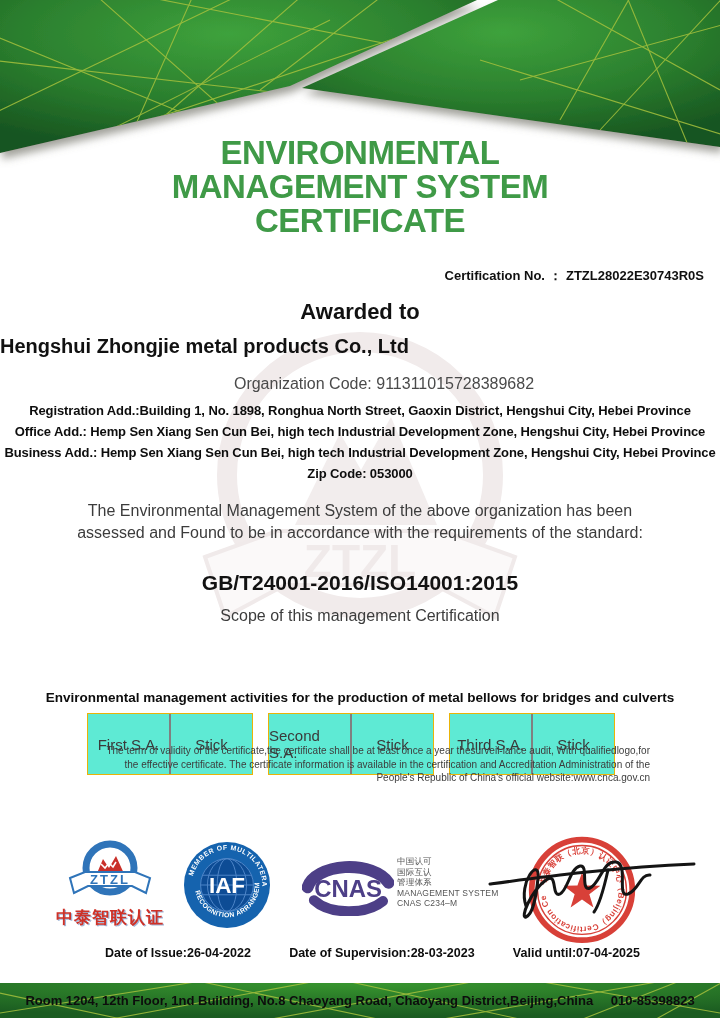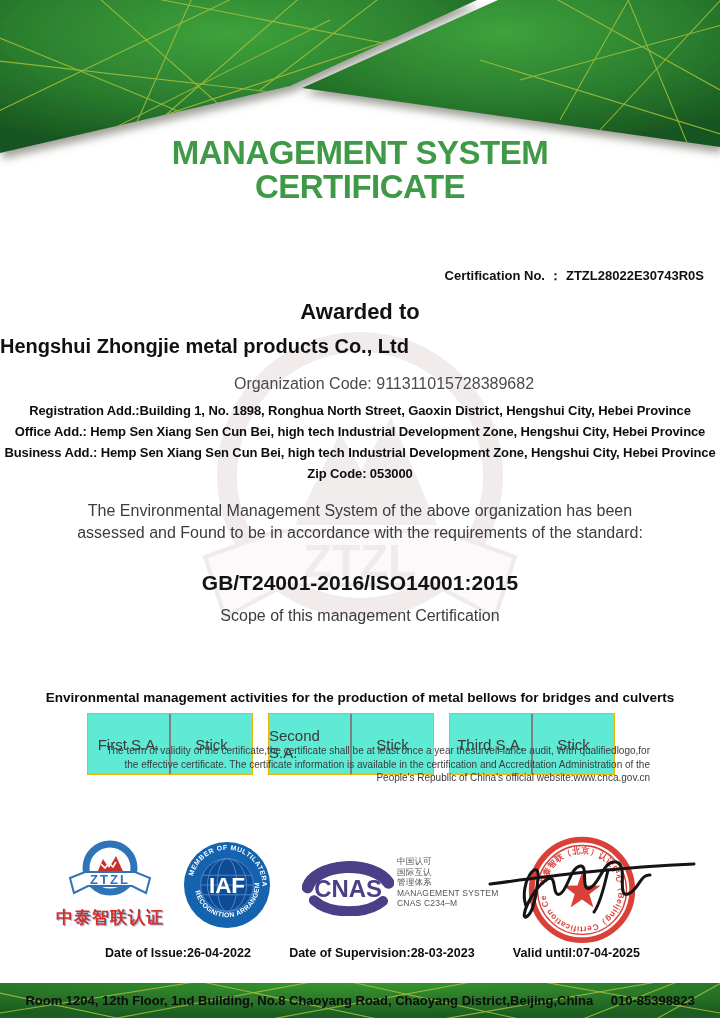--- a/index.html
+++ b/index.html
@@ -128,20 +128,21 @@
       <line x1="640" y1="-20" x2="560" y2="120"></line>
       <line x1="740" y1="20" x2="520" y2="80"></line>
       <line x1="600" y1="130" x2="730" y2="-10"></line>
       <line x1="690" y1="150" x2="620" y2="-20"></line>
     </g>
   </svg>
 
   <div class="content">
 
     <div class="title">
+      <div>ENVIRONMENTAL</div>
       <div>MANAGEMENT SYSTEM</div>
       <div>CERTIFICATE</div>
     </div>
 
     <div class="certno">
       <span>Certification No.</span><span class="sep">：</span><span>ZTZL28022E30743R0S</span>
     </div>
 
     <div class="awarded">Awarded to</div>
     <div class="company">Hengshui Zhongjie metal products Co., Ltd</div>

